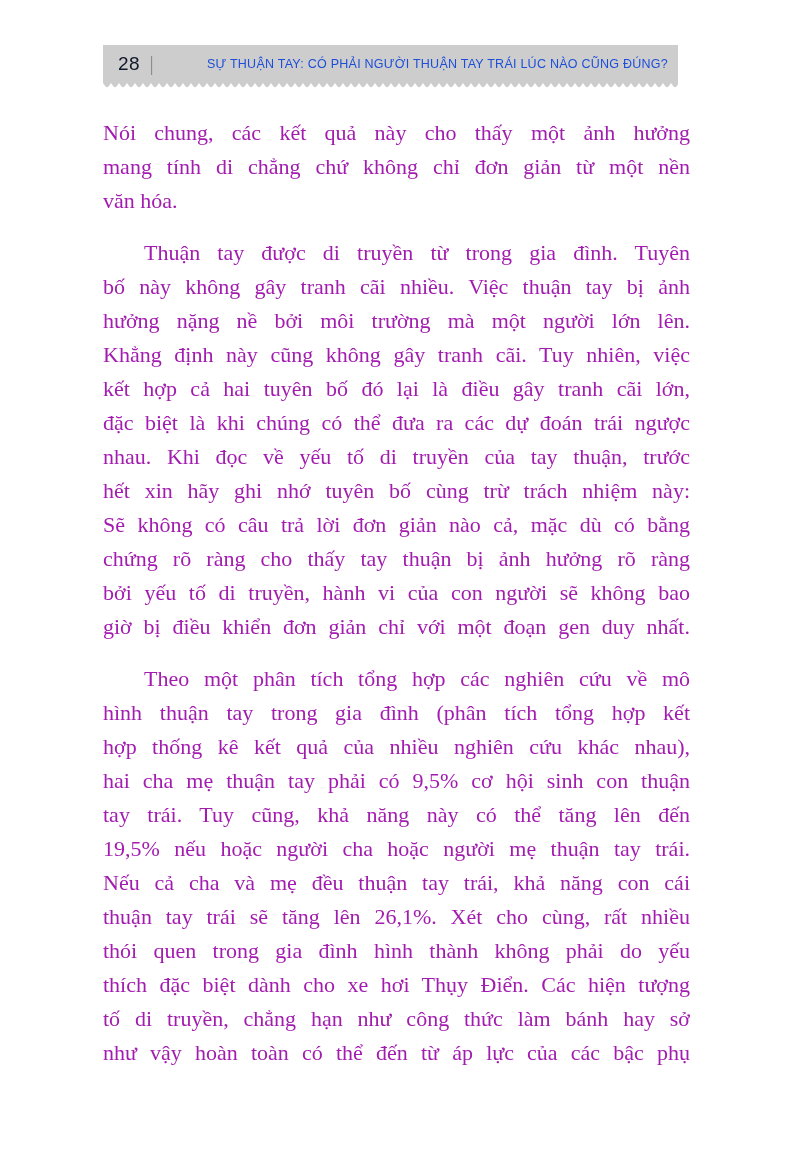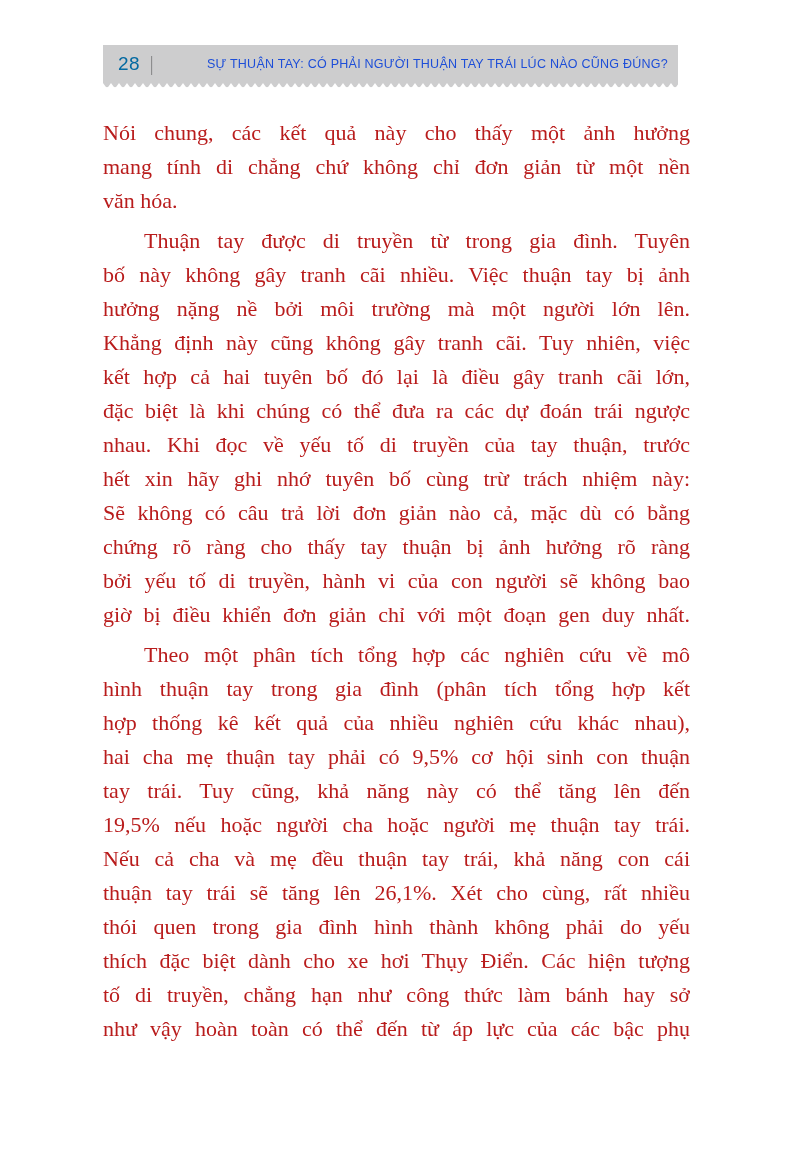--- a/index.html
+++ b/index.html
@@ -34,21 +34,21 @@
     font-family: "Liberation Sans", sans-serif;
   }
   .page-number-group {
     display: flex;
     align-items: center;
     gap: 9px;
     flex: 0 0 auto;
   }
   .page-number {
     font-size: 19px;
-    color: #0369a1;
+    color: #0f172a;
     letter-spacing: 0.5px;
   }
   .header-separator {
     font-size: 20px;
     color: #8d8d8e;
     font-weight: 300;
     transform: scaleX(0.7);
   }
   .running-title {
     font-size: 12.5px;
@@ -63,24 +63,24 @@
   }
 
   
   .page-body {
     position: absolute;
     left: 103px;
     top: 116px;
     width: 587px;
     font-size: 22px;
     line-height: 34px;
-    color: #b91c1c;
+    color: #a21caf;
   }
   .paragraph { margin: 0; }
-  .paragraph + .paragraph { margin-top: 6px; }
+  .paragraph + .paragraph { margin-top: 18px; }
   .line {
     text-align: justify;
     text-align-last: justify;
     overflow: hidden;
     white-space: normal;
   }
   .line.indent { text-indent: 41px; }
   .line.lastleft { text-align-last: left; }
 </style>
 </head>

